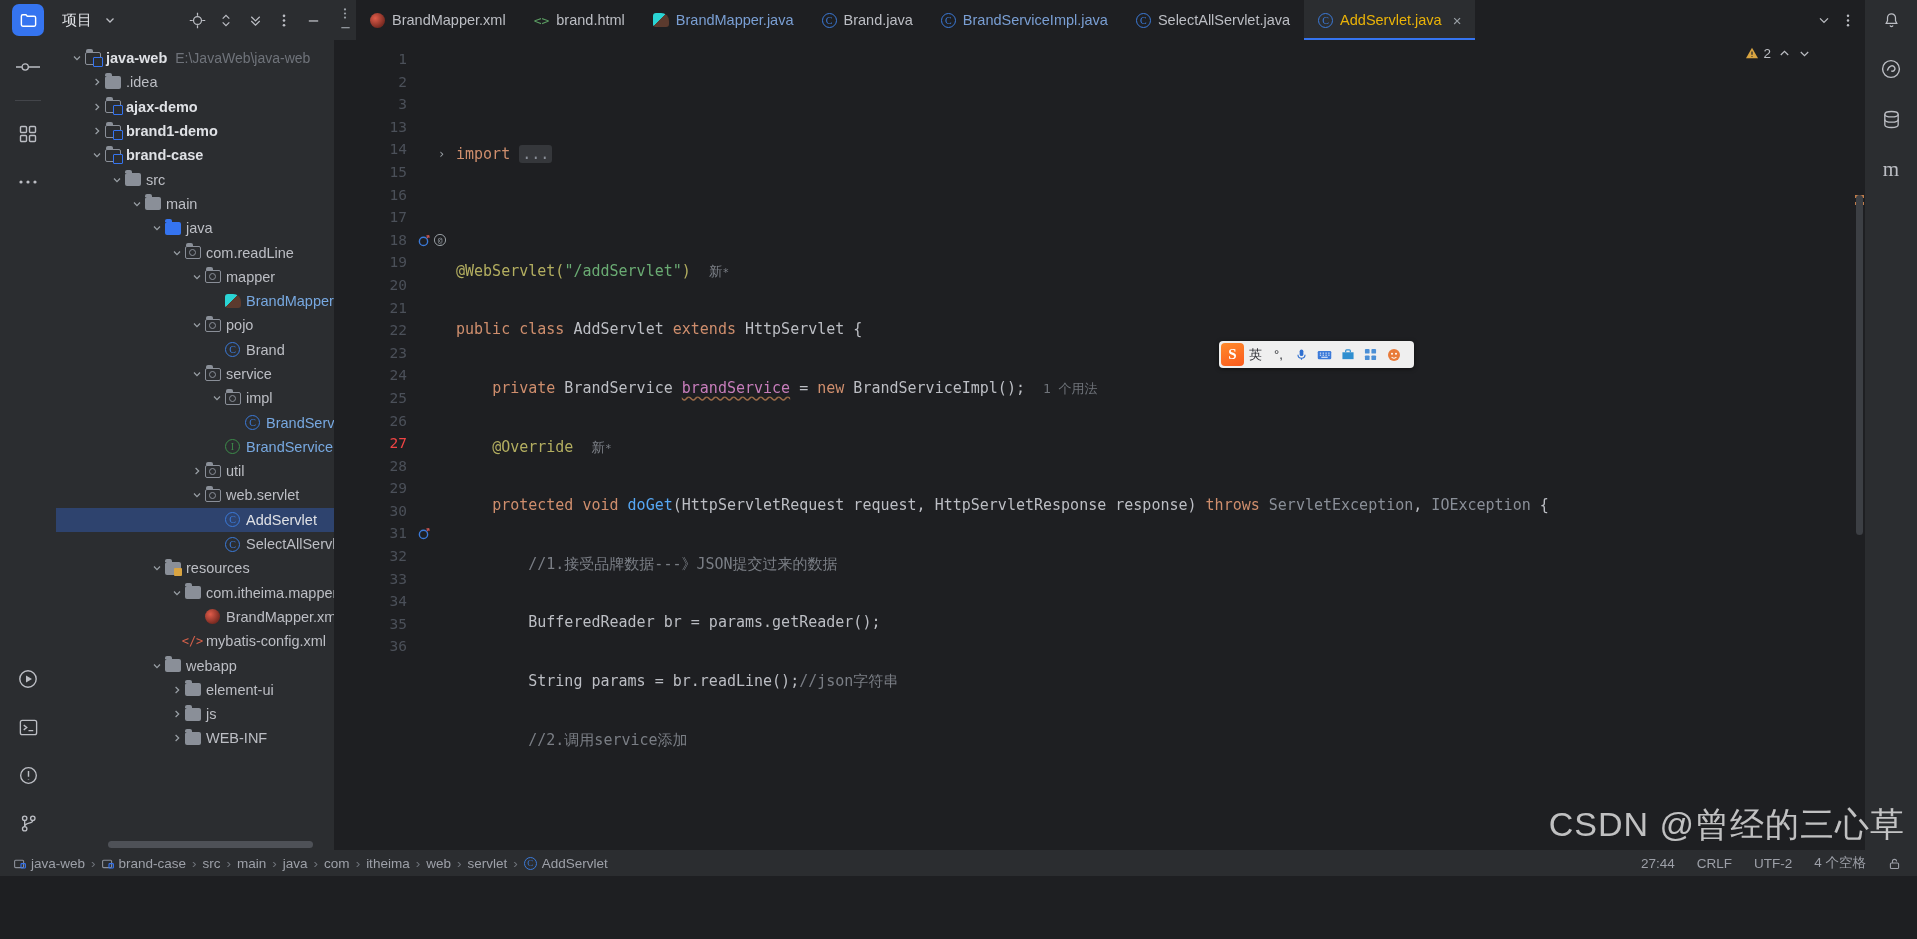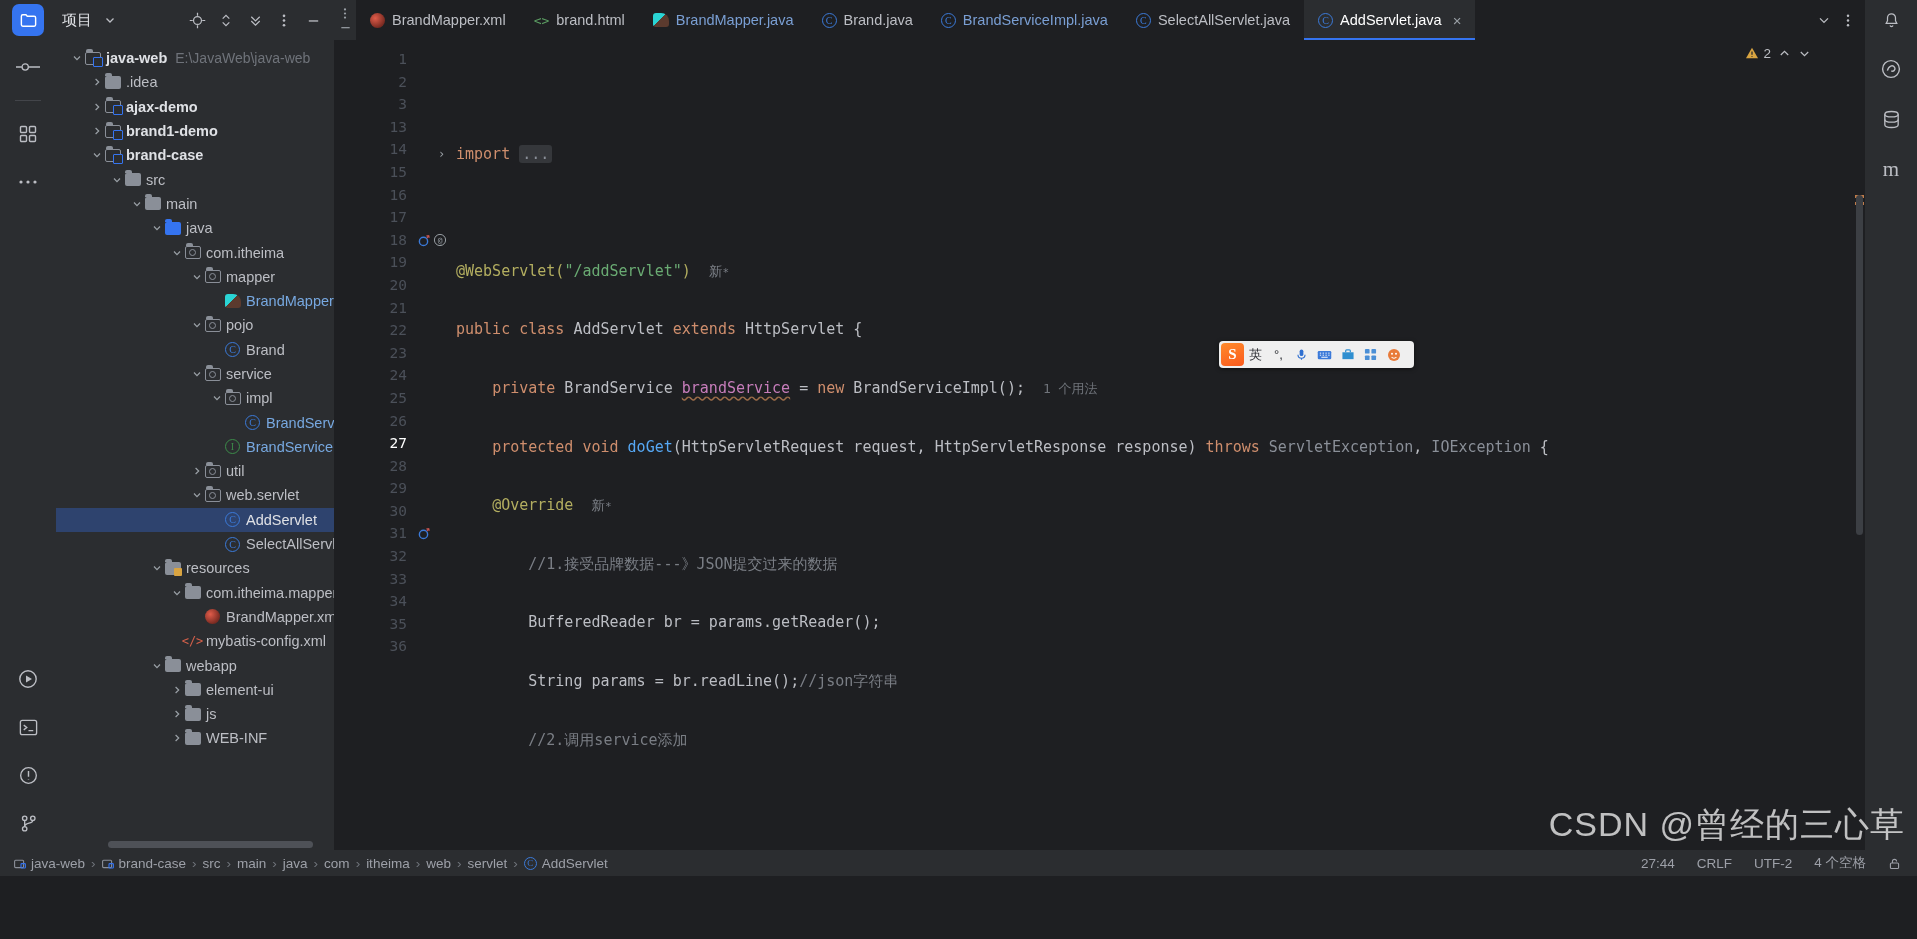--- a/index.html
+++ b/index.html
@@ -30,21 +30,21 @@
 
   .tabstrip-wrap { flex: 1; background: #1e1f22; display: flex; align-items: stretch; min-width: 0; position: relative; }
   .tabstrip-left { width: 22px; display: flex; flex-direction: column; align-items: center; justify-content: center; background: #2b2d30; gap: 0px; }
   .tabs { display: flex; align-items: stretch; flex: 1; min-width: 0; background: #1e1f22; }
   .tab {
     display: flex; align-items: center; gap: 7px; padding: 0 14px;
     font-size: 14.5px; color: #bcbec4; white-space: nowrap; cursor: pointer; position: relative;
   }
   .tab.java-blue .tab-label { color: #7a9fd4; }
   .tab.active { background: #2b2d30; }
-  .tab.active .tab-label { color: #ffffff; }
+  .tab.active .tab-label { color: #eab308; }
   .tab.active::after {
     content: ""; position: absolute; left: 0; right: 0; bottom: 0; height: 2px; background: #3574f0;
   }
   .tab .close-x { color: #9aa0a6; font-size: 15px; margin-left: 4px; }
 
   .tab-right-ctl { display: flex; align-items: center; gap: 2px; padding: 0 6px; background: #1e1f22; }
   .notif-rail { width: 52px; background: #2b2d30; display: flex; align-items: center; justify-content: center; }
 
   
   .body { flex: 1; display: flex; min-height: 0; }
@@ -472,21 +472,21 @@
 
         <div class="row" style="padding-left:114px">
           <span class="arrow">
               <svg width="10" height="10" viewBox="0 0 10 10">
                 <path d="M2 3.5 5 6.6 8 3.5" fill="none" stroke="#9aa0a6" stroke-width="1.2"></path>
               </svg>
             </span>
           <span class="ico">
               <span class="ic-pkg"></span>
             </span>
-          <span class="lbl">com.itheima</span>
+          <span class="lbl">com.readLine</span>
         </div>
 
         <div class="row" style="padding-left:134px">
           <span class="arrow">
               <svg width="10" height="10" viewBox="0 0 10 10">
                 <path d="M2 3.5 5 6.6 8 3.5" fill="none" stroke="#9aa0a6" stroke-width="1.2"></path>
               </svg>
             </span>
           <span class="ico">
               <span class="ic-pkg"></span>
@@ -735,21 +735,21 @@
             </span>
           </div>
           <div class="gline">19</div>
           <div class="gline">20</div>
           <div class="gline">21</div>
           <div class="gline">22</div>
           <div class="gline">23</div>
           <div class="gline">24</div>
           <div class="gline">25</div>
           <div class="gline">26</div>
-          <div class="gline" style="color:#ffffff">27</div>
+          <div class="gline" style="color:#ef4444">27</div>
           <div class="gline">28</div>
           <div class="gline">29</div>
           <div class="gline">30</div>
           <div class="gline">
             <span>31</span>
             <span class="marks">
               <svg width="15" height="15" viewBox="0 0 16 16">
                   <circle cx="8" cy="9" r="4.4" fill="none" stroke="#3b7ad9" stroke-width="1.5"></circle>
                   <path d="M11.6 5.6 13.6 2.6M13.6 2.6l-2.6.6M13.6 2.6l.4 2.6" stroke="#c75450" stroke-width="1.2" fill="none"></path>
                 </svg>
@@ -762,22 +762,22 @@
           <div class="gline">36</div>
         </div>
 
         <div class="code">
           <div class="cline"></div>
           <div class="cline"><span style="position:absolute;left:-18px;color:#9aa0a6;font-size:12px">›</span><span class="k">import</span> <span class="fold-chip">...</span></div>
           <div class="cline"></div>
           <div class="cline"><span class="an">@WebServlet(</span><span class="s">"/addServlet"</span><span class="an">)</span>  <span class="ghost">新<span style="font-size:11px">*</span></span></div>
           <div class="cline"><span class="k">public class</span> AddServlet <span class="k">extends</span> HttpServlet {</div>
           <div class="cline">    <span class="k">private</span> BrandService <span class="fd err-underline">brandService</span> = <span class="k">new</span> BrandServiceImpl();<span class="usage">1 个用法</span></div>
+          <div class="cline">    <span class="an">@Override</span>  <span class="ghost">新<span style="font-size:11px">*</span></span></div>
           <div class="cline">    <span class="k">protected void</span> <span class="fn">doGet</span>(HttpServletRequest request, HttpServletResponse response) <span class="k">throws</span> <span class="sv">ServletException</span>, <span class="sv">IOException</span> {</div>
-          <div class="cline">    <span class="an">@Override</span>  <span class="ghost">新<span style="font-size:11px">*</span></span></div>
           <div class="cline">        <span class="c">//1.接受品牌数据---》JSON提交过来的数据</span></div>
           <div class="cline">        BufferedReader br = params.getReader();</div>
           <div class="cline">        String params = br.readLine();<span class="c">//json字符串</span></div>
           <div class="cline">        <span class="c">//2.调用service添加</span></div>
           
           
           
           
           
           

